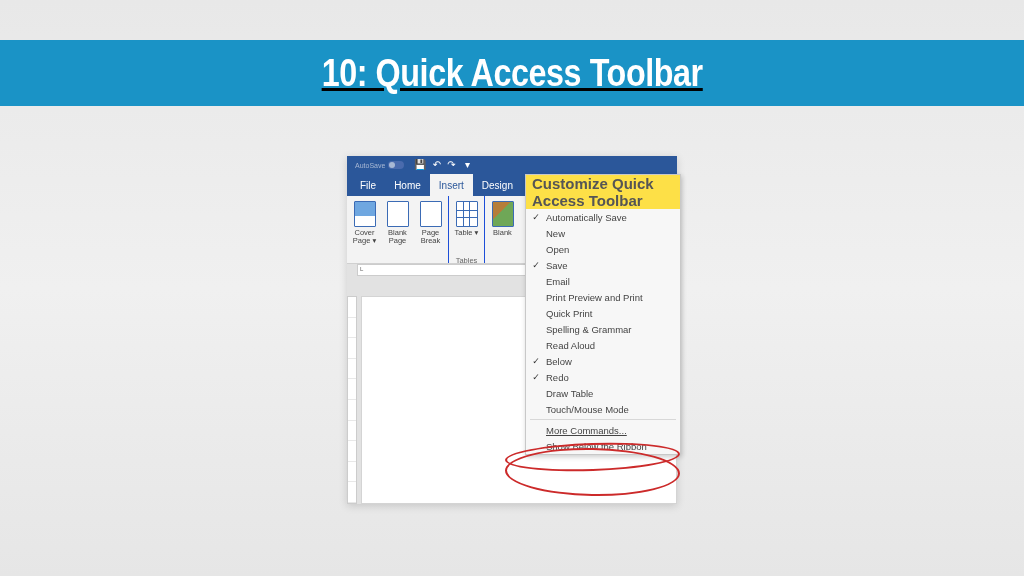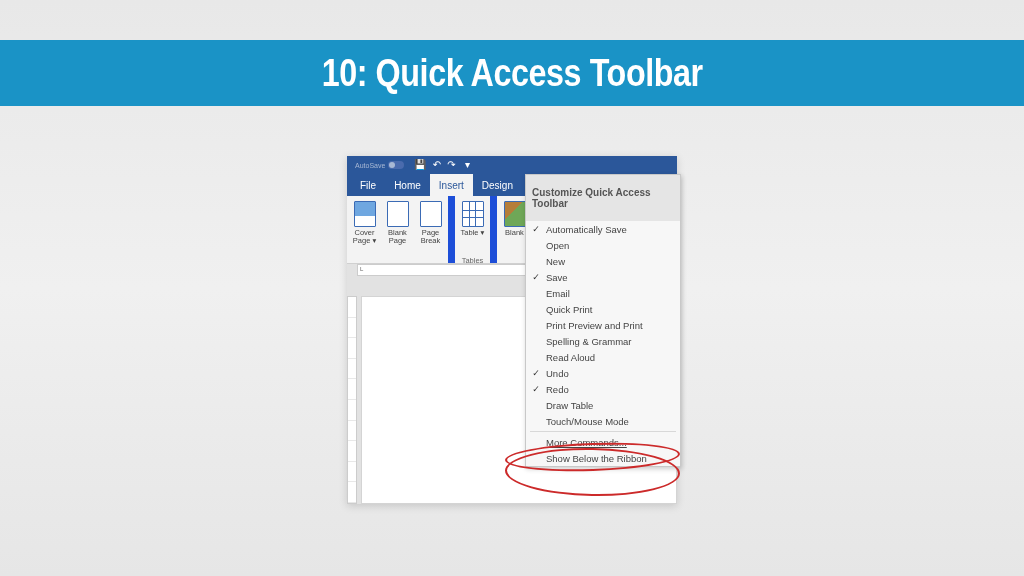--- a/index.html
+++ b/index.html
@@ -14,20 +14,21 @@
 .title-banner {
   position: absolute;
   top: 40px;
   left: 0;
   width: 1024px;
   height: 66px;
   background: #1a93c6;
   display: flex;
   align-items: center;
   justify-content: center;
+  text-decoration: underline;
 }
 .title-banner h1 {
   color: #fff;
   font-size: 38px;
   font-weight: 800;
   font-family: "Arial Narrow", Arial, sans-serif;
   letter-spacing: -0.5px;
   transform: scaleX(0.85);
 }
 .word-window {
@@ -94,21 +95,21 @@
   background: #f3f3f3;
   color: #2b579a;
 }
 .ribbon {
   height: 68px;
   background: #f3f3f3;
   border-bottom: 1px solid #d0d0d0;
   display: flex;
 }
 .ribbon-group {
-  border-right: 7px solid #1d4ed8;
+  border-right: 1px solid #1d4ed8;
   display: flex;
   flex-direction: column;
   align-items: center;
   padding: 3px 2px 1px;
 }
 .ribbon-items { display: flex; gap: 2px; flex: 1; }
 .ribbon-item {
   width: 31px;
   display: flex;
   flex-direction: column;
@@ -196,25 +197,25 @@
   position: absolute;
   top: 18px;
   left: 178px;
   width: 156px;
   background: #f7f7f7;
   border: 1px solid #c8c8c8;
   box-shadow: 1px 2px 5px rgba(0,0,0,0.2);
   z-index: 10;
 }
 .dropdown-header {
-  font-size: 10px;
+  font-size: 15px;
   font-weight: 700;
   color: #555;
-  padding: 12px 6px;
-  background: #e5e5e5;
+  padding: 0 6px;
+  background: #fde047;
 }
 .menu-item {
   display: flex;
   align-items: center;
   font-size: 9.5px;
   color: #444;
   padding: 2.5px 4px 2.5px 0;
   cursor: pointer;
 }
 .check-col {
@@ -325,53 +326,53 @@
   </div>
 
   <div class="dropdown-menu">
     <div class="dropdown-header">Customize Quick Access Toolbar</div>
     <div class="menu-item">
         <span class="check-col">✓</span>
         <span>Automatically Save</span>
       </div>
     <div class="menu-item">
         <span class="check-col"></span>
+        <span>New</span>
+      </div>
+    <div class="menu-item">
+        <span class="check-col"></span>
         <span>Open</span>
-      </div>
-    <div class="menu-item">
-        <span class="check-col"></span>
-        <span>New</span>
       </div>
     <div class="menu-item">
         <span class="check-col">✓</span>
         <span>Save</span>
       </div>
     <div class="menu-item">
         <span class="check-col"></span>
         <span>Email</span>
       </div>
     <div class="menu-item">
         <span class="check-col"></span>
+        <span>Print Preview and Print</span>
+      </div>
+    <div class="menu-item">
+        <span class="check-col"></span>
         <span>Quick Print</span>
       </div>
     <div class="menu-item">
         <span class="check-col"></span>
-        <span>Print Preview and Print</span>
-      </div>
-    <div class="menu-item">
-        <span class="check-col"></span>
         <span>Spelling &amp; Grammar</span>
       </div>
     <div class="menu-item">
         <span class="check-col"></span>
         <span>Read Aloud</span>
       </div>
     <div class="menu-item">
         <span class="check-col">✓</span>
-        <span>Undo</span>
+        <span>Below</span>
       </div>
     <div class="menu-item">
         <span class="check-col">✓</span>
         <span>Redo</span>
       </div>
     <div class="menu-item">
         <span class="check-col"></span>
         <span>Draw Table</span>
       </div>
     <div class="menu-item">

